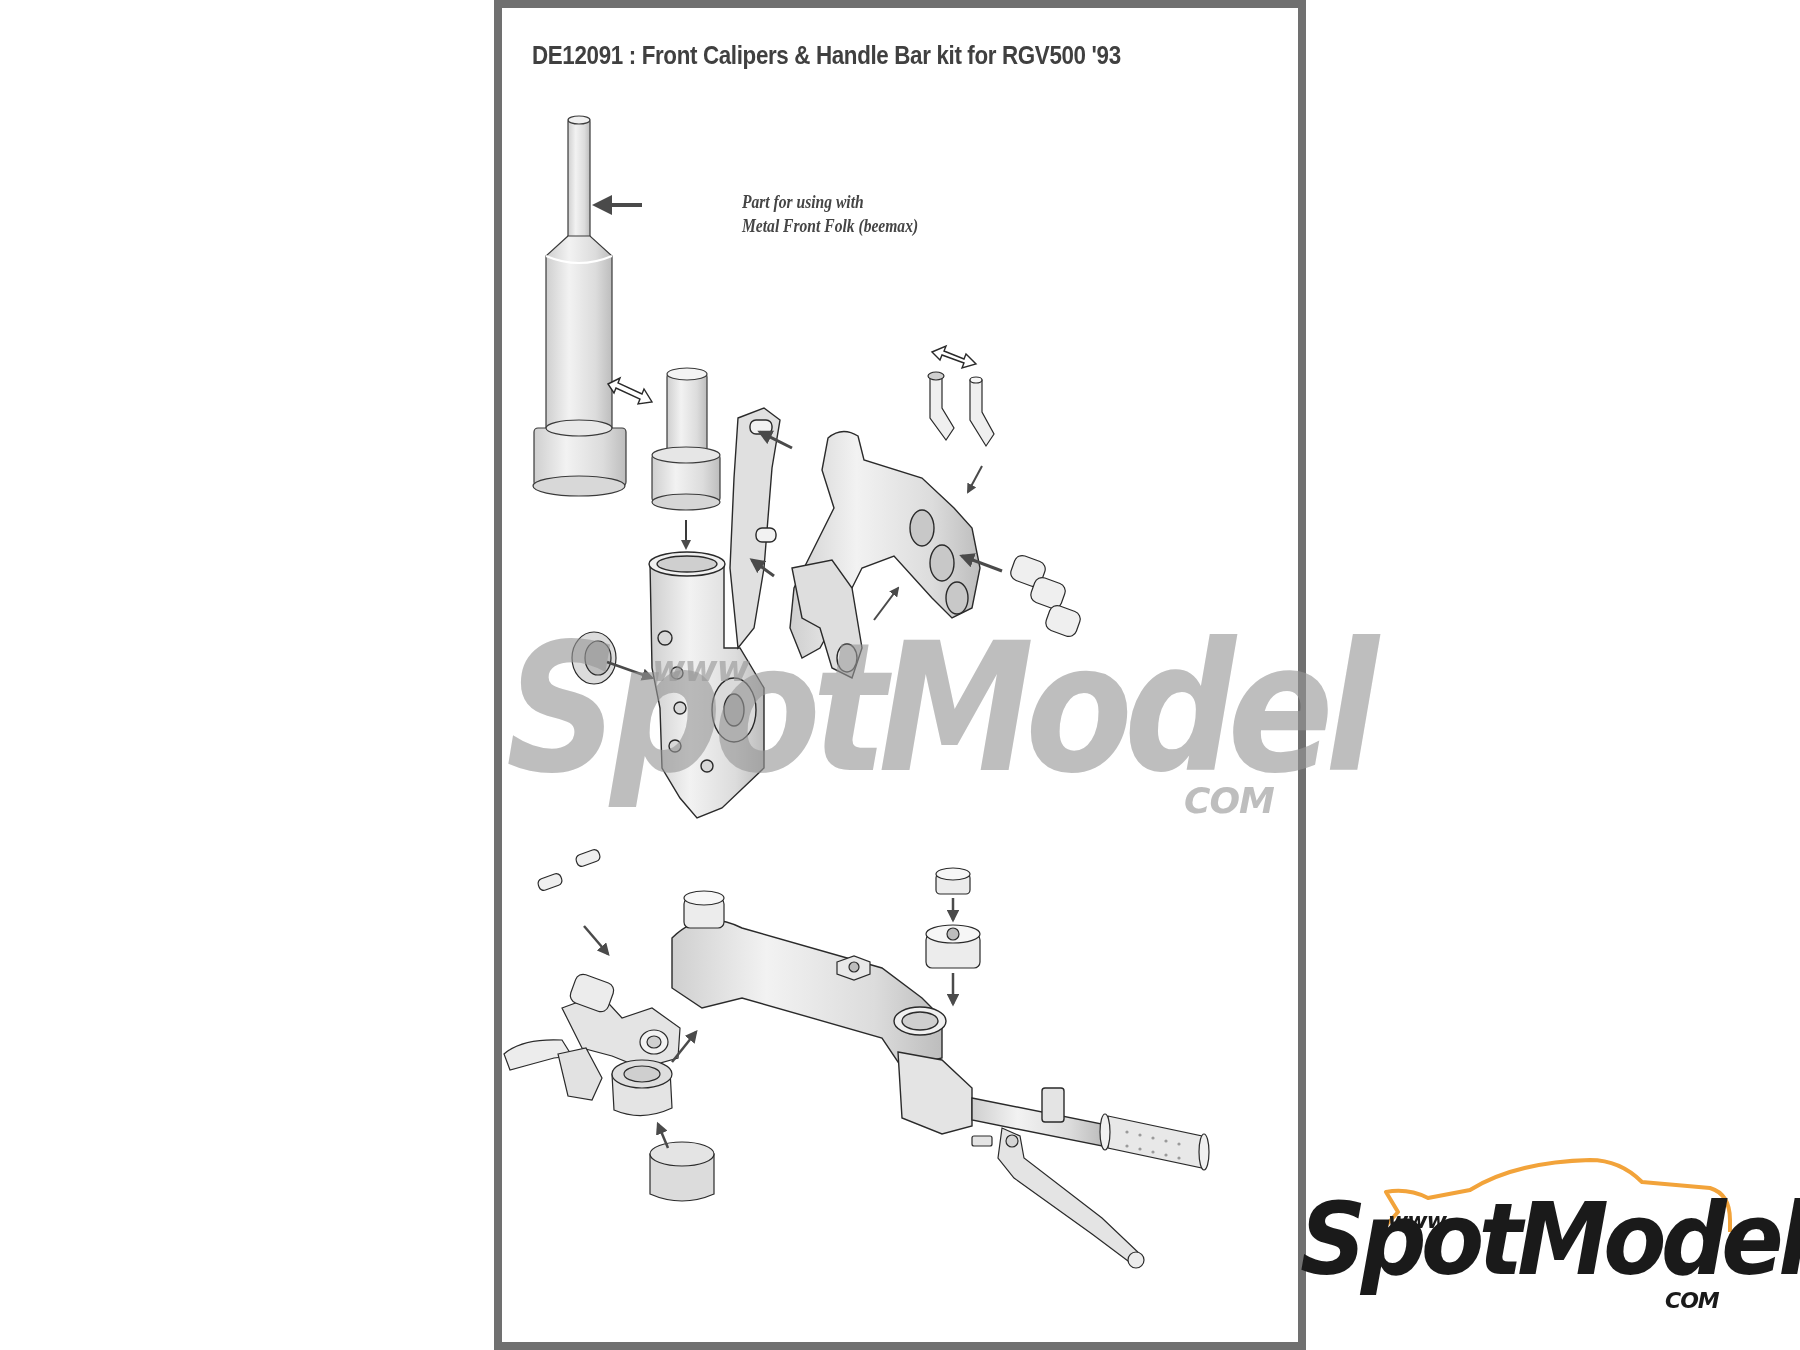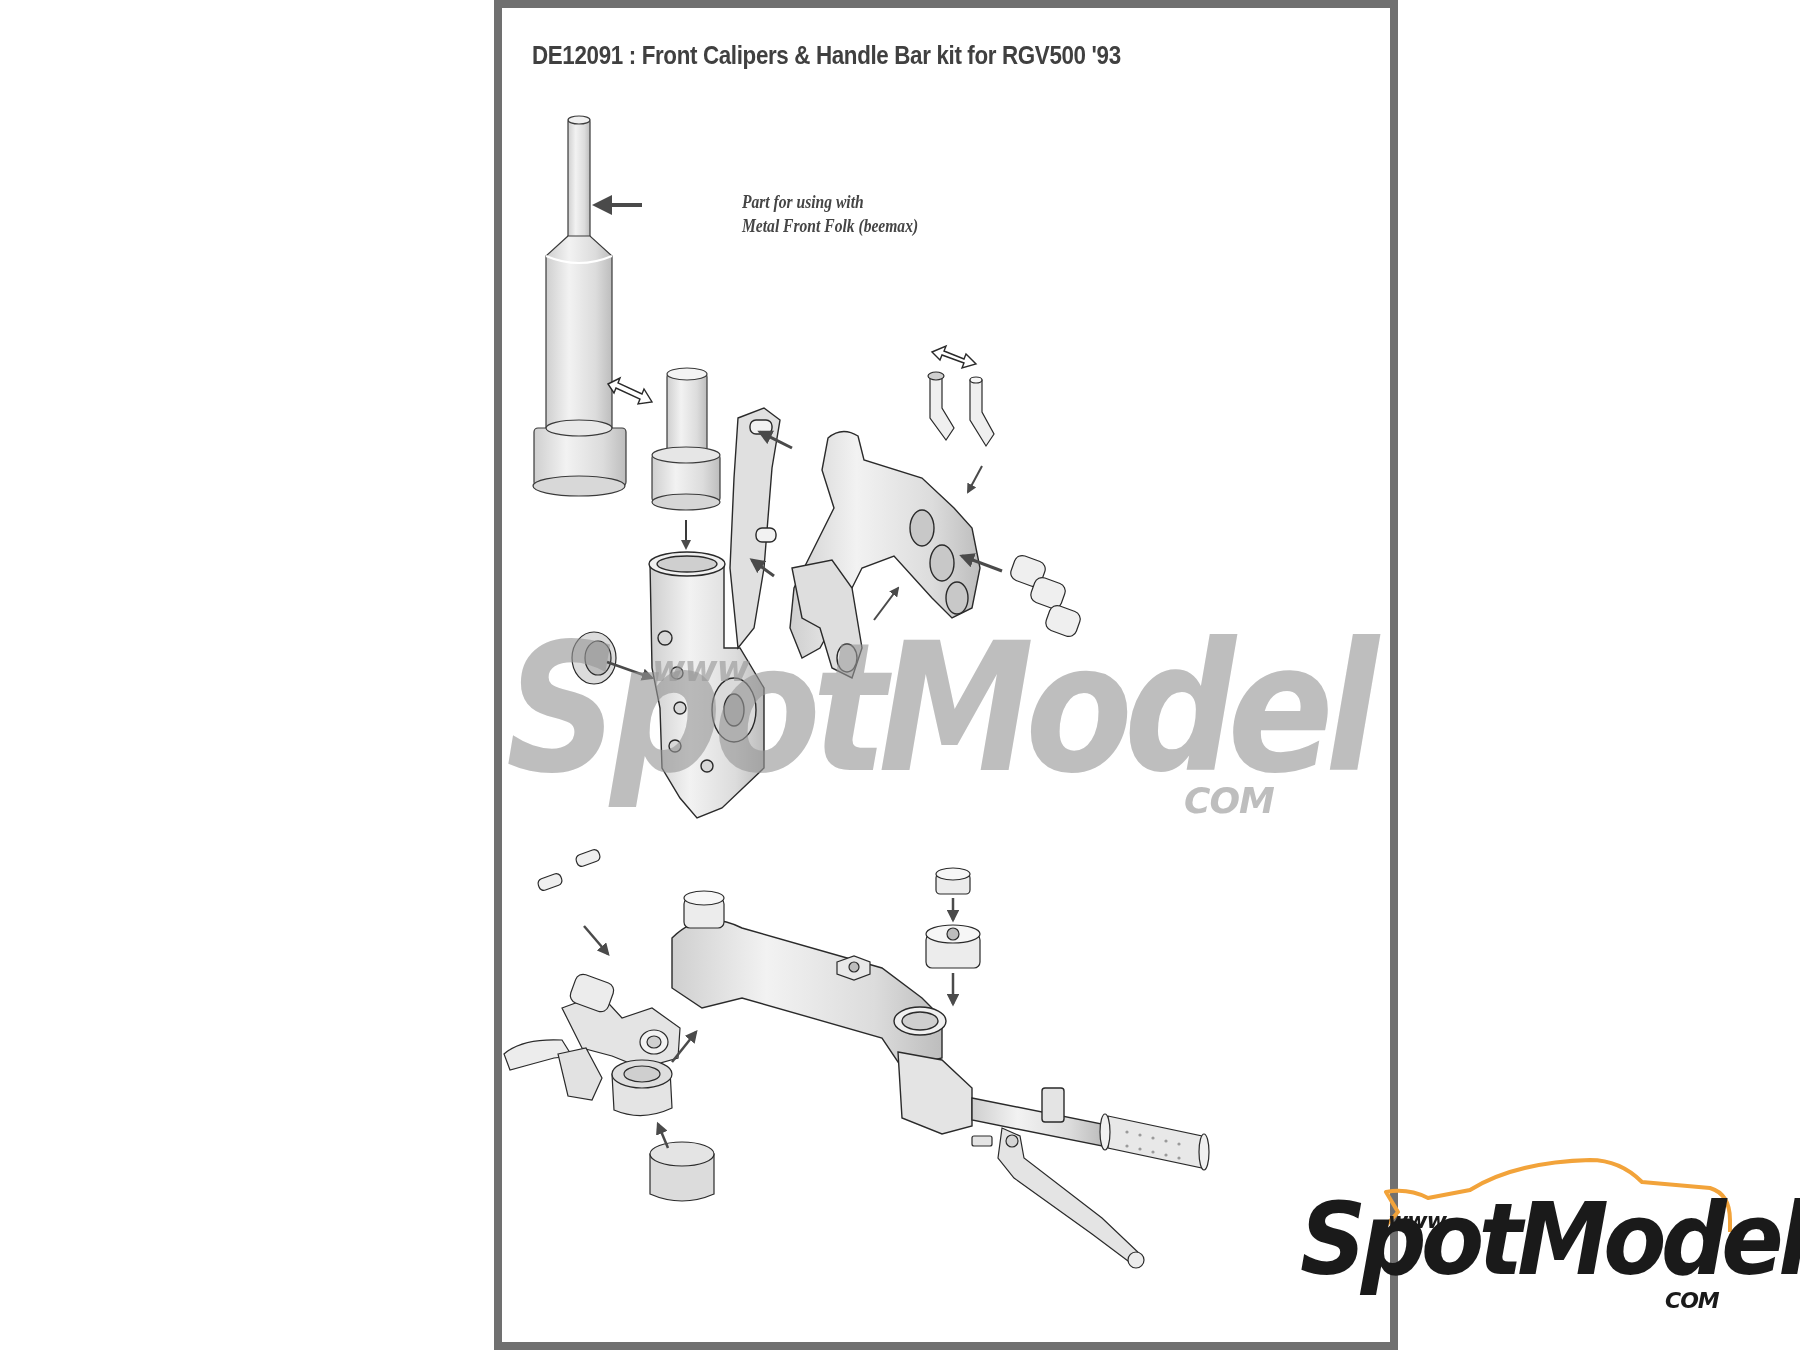--- a/index.html
+++ b/index.html
@@ -1,18 +1,18 @@
 <!DOCTYPE html>
 <html><head>
 <meta charset="utf-8">
 <style>
   html, body { margin: 0; padding: 0; background: #ffffff; }
   body { width: 1800px; height: 1350px; position: relative; overflow: hidden; font-family: "Liberation Sans", sans-serif; }
   .sheet {
-    position: absolute; left: 494px; top: 0; width: 904px; height: 1350px;
+    position: absolute; left: 494px; top: 0; width: 812px; height: 1350px;
     box-sizing: border-box; border: 8px solid #707070; border-bottom-width: 8px; background: #ffffff;
   }
   .title {
     position: absolute; left: 30px; top: 32px; width: 760px;
     font-family: "Liberation Sans", sans-serif; font-weight: bold; font-size: 26px;
     color: #404040; letter-spacing: -0.4px; transform: scaleX(0.86); transform-origin: left top;
     white-space: nowrap;
   }
   .note {
     position: absolute; left: 240px; top: 182px;

